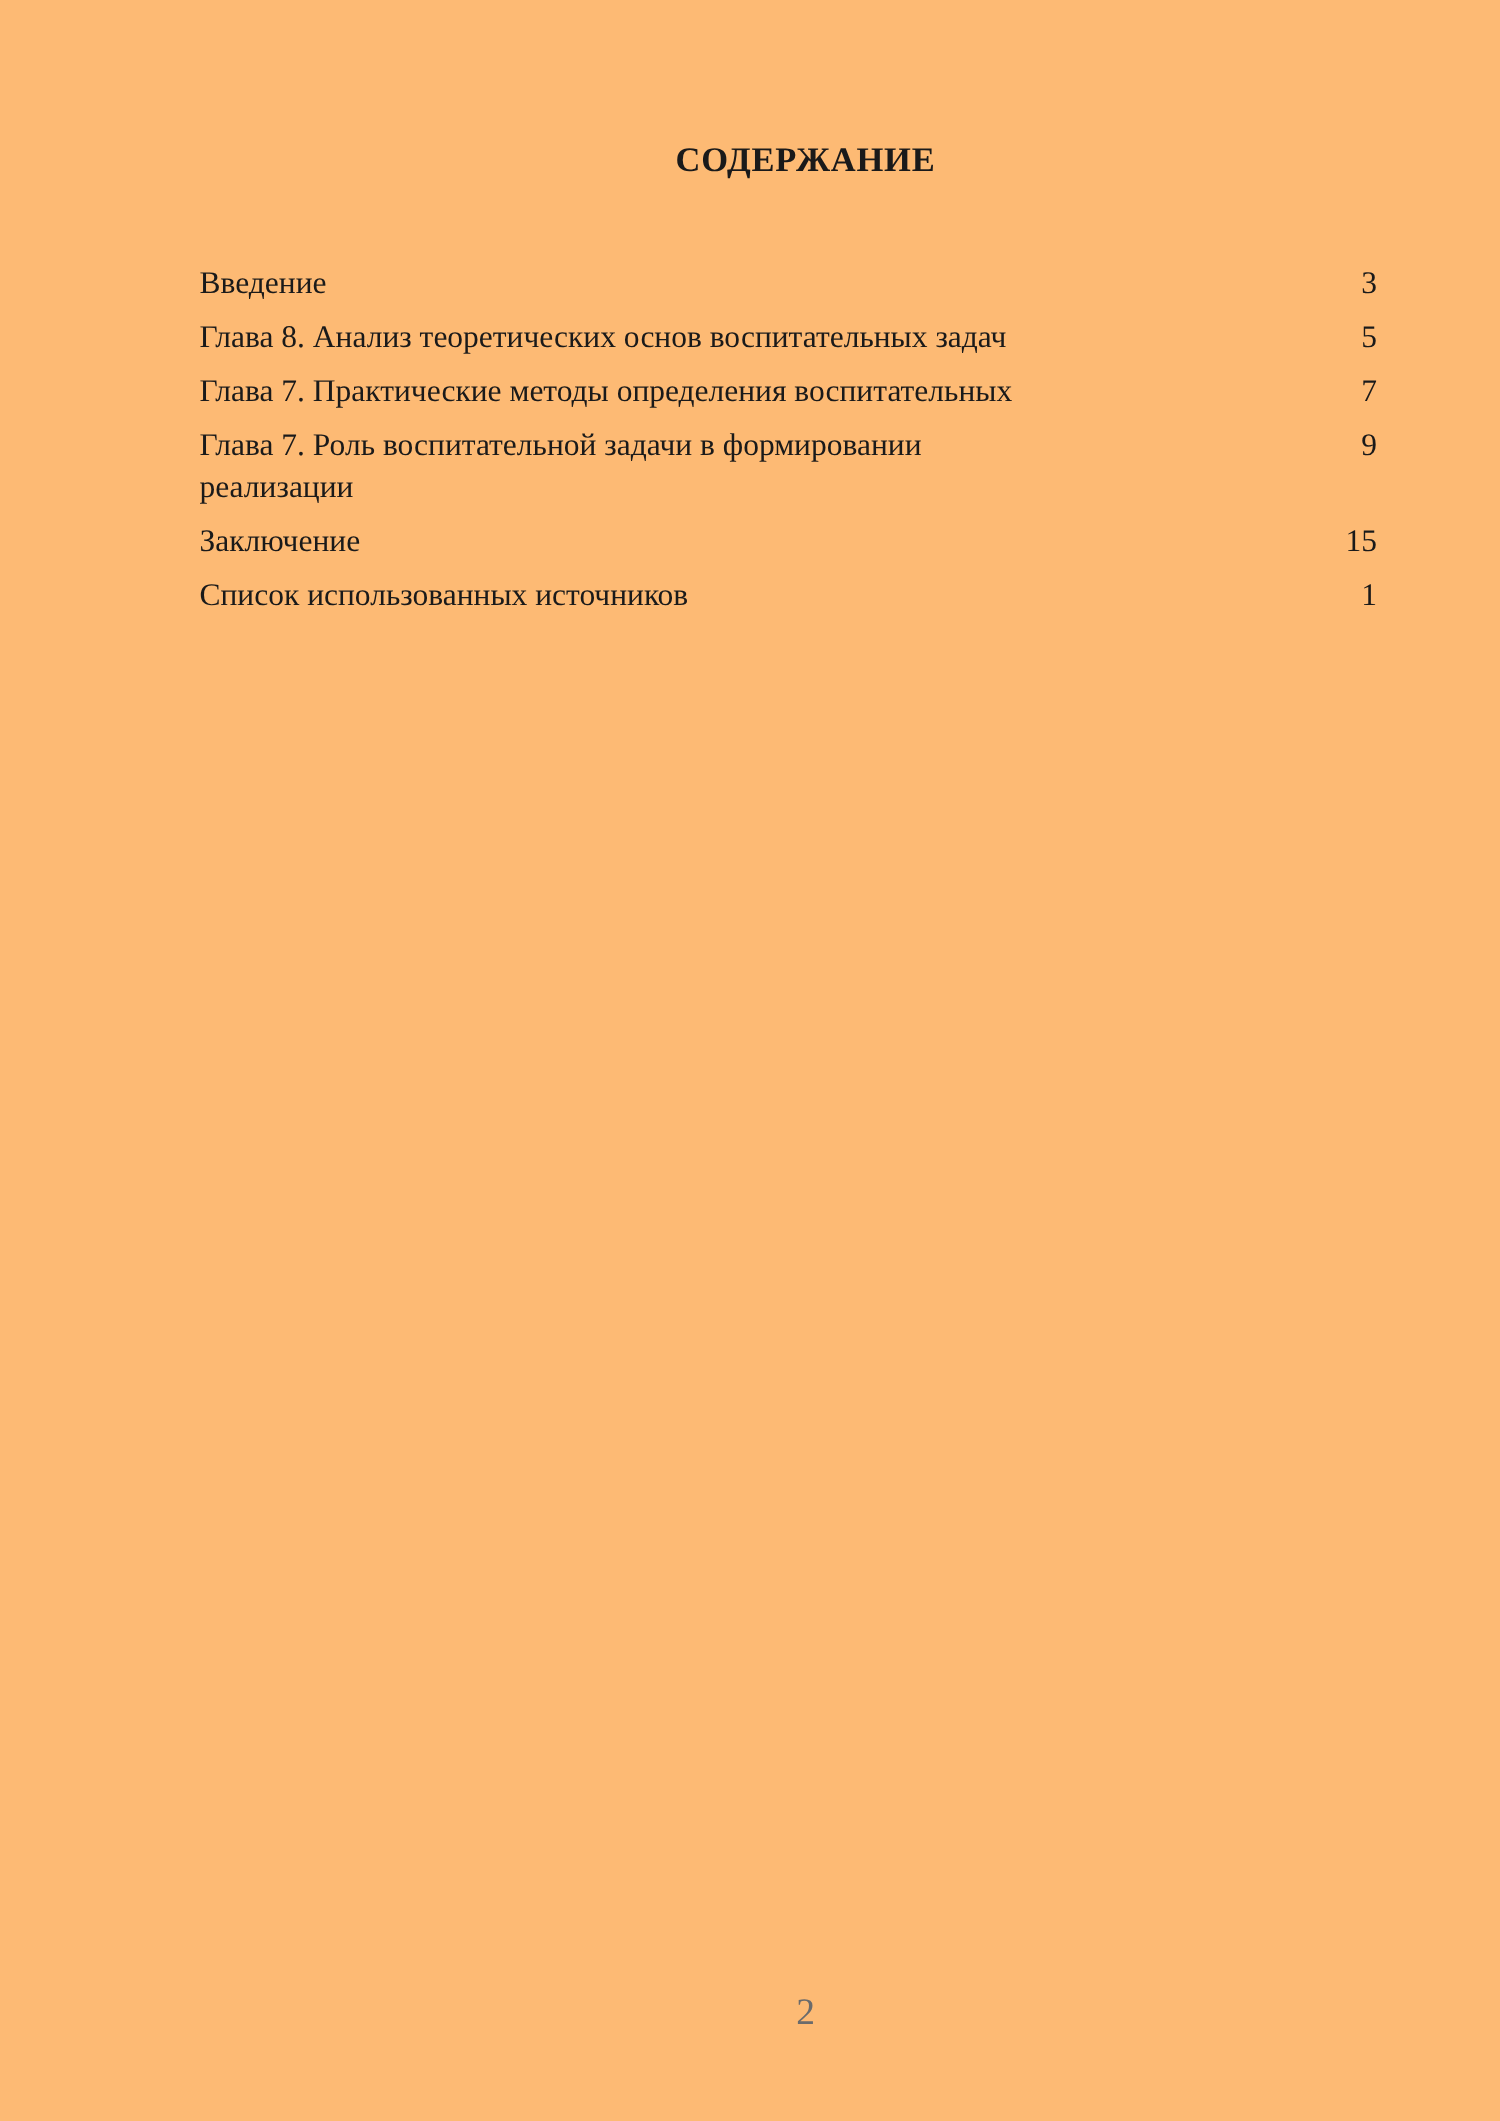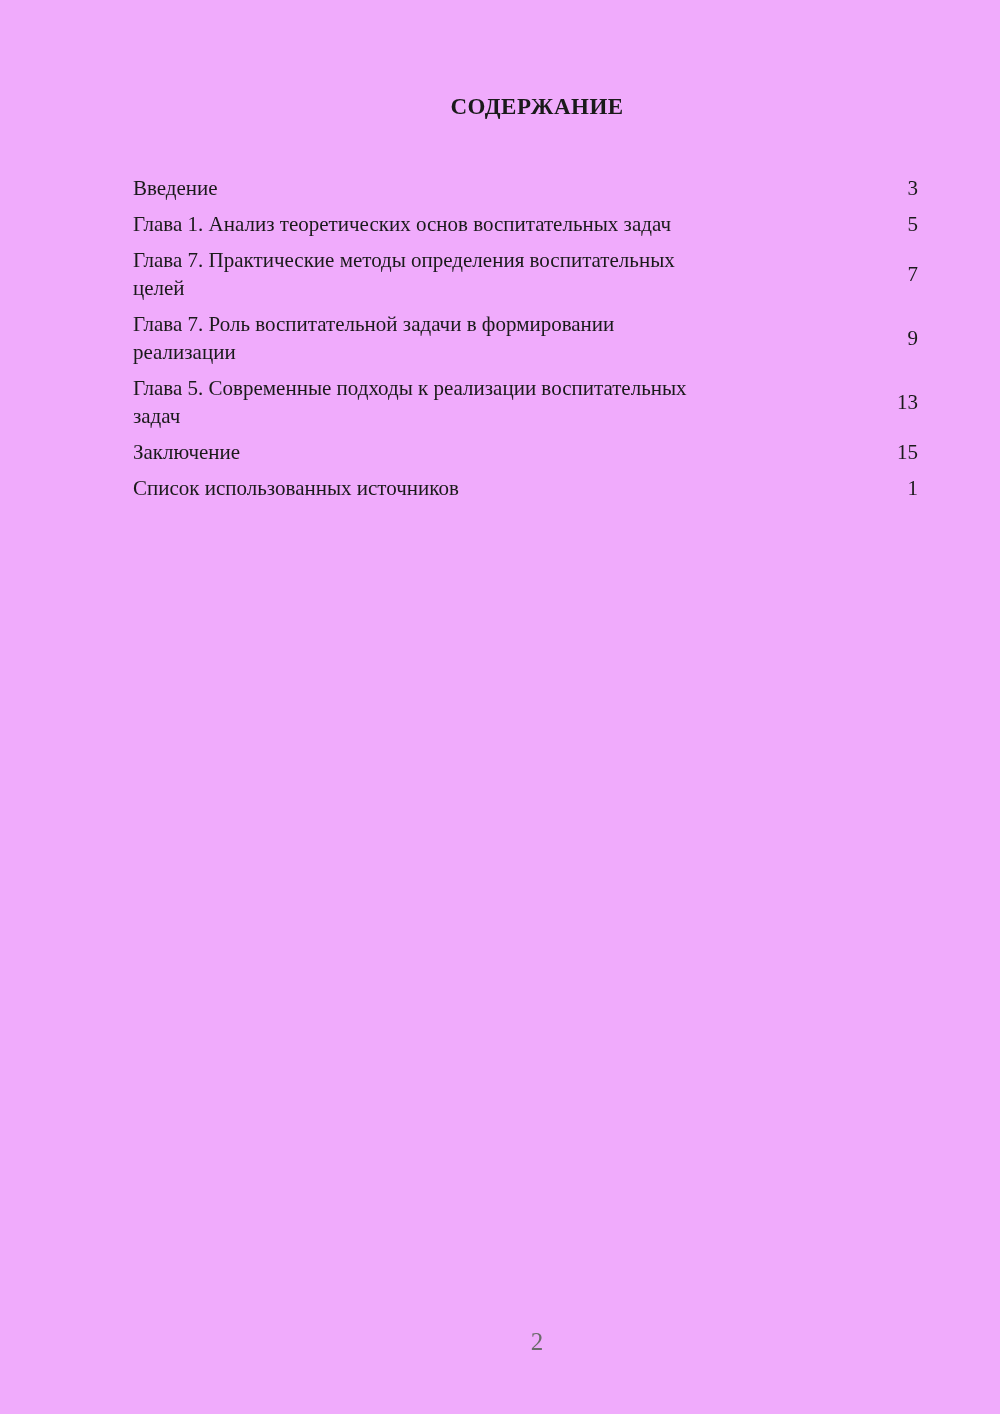--- a/index.html
+++ b/index.html
@@ -4,21 +4,21 @@
 <style>
   html, body {
     margin: 0;
     padding: 0;
     background: #ffffff;
   }
   .page {
     position: relative;
     width: 1000px;
     height: 1414px;
-    background: #f0abfc;
+    background: #fdba74;
     font-family: "Liberation Serif", "DejaVu Serif", serif;
     color: #1a1a1a;
     overflow: hidden;
   }
   .content {
     padding: 93px 59px 0 133px; 
   }
   .doc-title {
     margin: 0 0 54px 0;
     font-size: 23px;
@@ -26,21 +26,21 @@
     font-weight: bold;
     text-align: center;
     letter-spacing: 0.5px;
   }
   .toc {
     padding-right: 23px; 
   }
   .toc-row {
     display: flex;
     justify-content: space-between;
-    align-items: center;
+    align-items: flex-start;
     margin-bottom: 8px;
   }
   .toc-title {
     font-size: 21px;
     line-height: 28px;
   }
   .toc-title .line {
     white-space: nowrap;
   }
   .toc-page {
@@ -71,49 +71,41 @@
     <div class="toc" id="toc">
   <div class="toc-row">
     <div class="toc-title">
             <div class="line">Введение</div>
           </div>
     <div class="toc-page">3</div>
   </div>
 
   <div class="toc-row">
     <div class="toc-title">
-            <div class="line">Глава 1. Анализ теоретических основ воспитательных задач</div>
+            <div class="line">Глава 8. Анализ теоретических основ воспитательных задач</div>
           </div>
     <div class="toc-page">5</div>
   </div>
 
   <div class="toc-row">
     <div class="toc-title">
             <div class="line">Глава 7. Практические методы определения воспитательных</div>
-            <div class="line">целей</div>
           </div>
     <div class="toc-page">7</div>
   </div>
 
   <div class="toc-row">
     <div class="toc-title">
             <div class="line">Глава 7. Роль воспитательной задачи в формировании</div>
             <div class="line">реализации</div>
           </div>
     <div class="toc-page">9</div>
   </div>
 
 
-  <div class="toc-row">
-    <div class="toc-title">
-            <div class="line">Глава 5. Современные подходы к реализации воспитательных</div>
-            <div class="line">задач</div>
-          </div>
-    <div class="toc-page">13</div>
-  </div>
 
   <div class="toc-row">
     <div class="toc-title">
             <div class="line">Заключение</div>
           </div>
     <div class="toc-page">15</div>
   </div>
 
   <div class="toc-row">
     <div class="toc-title">

